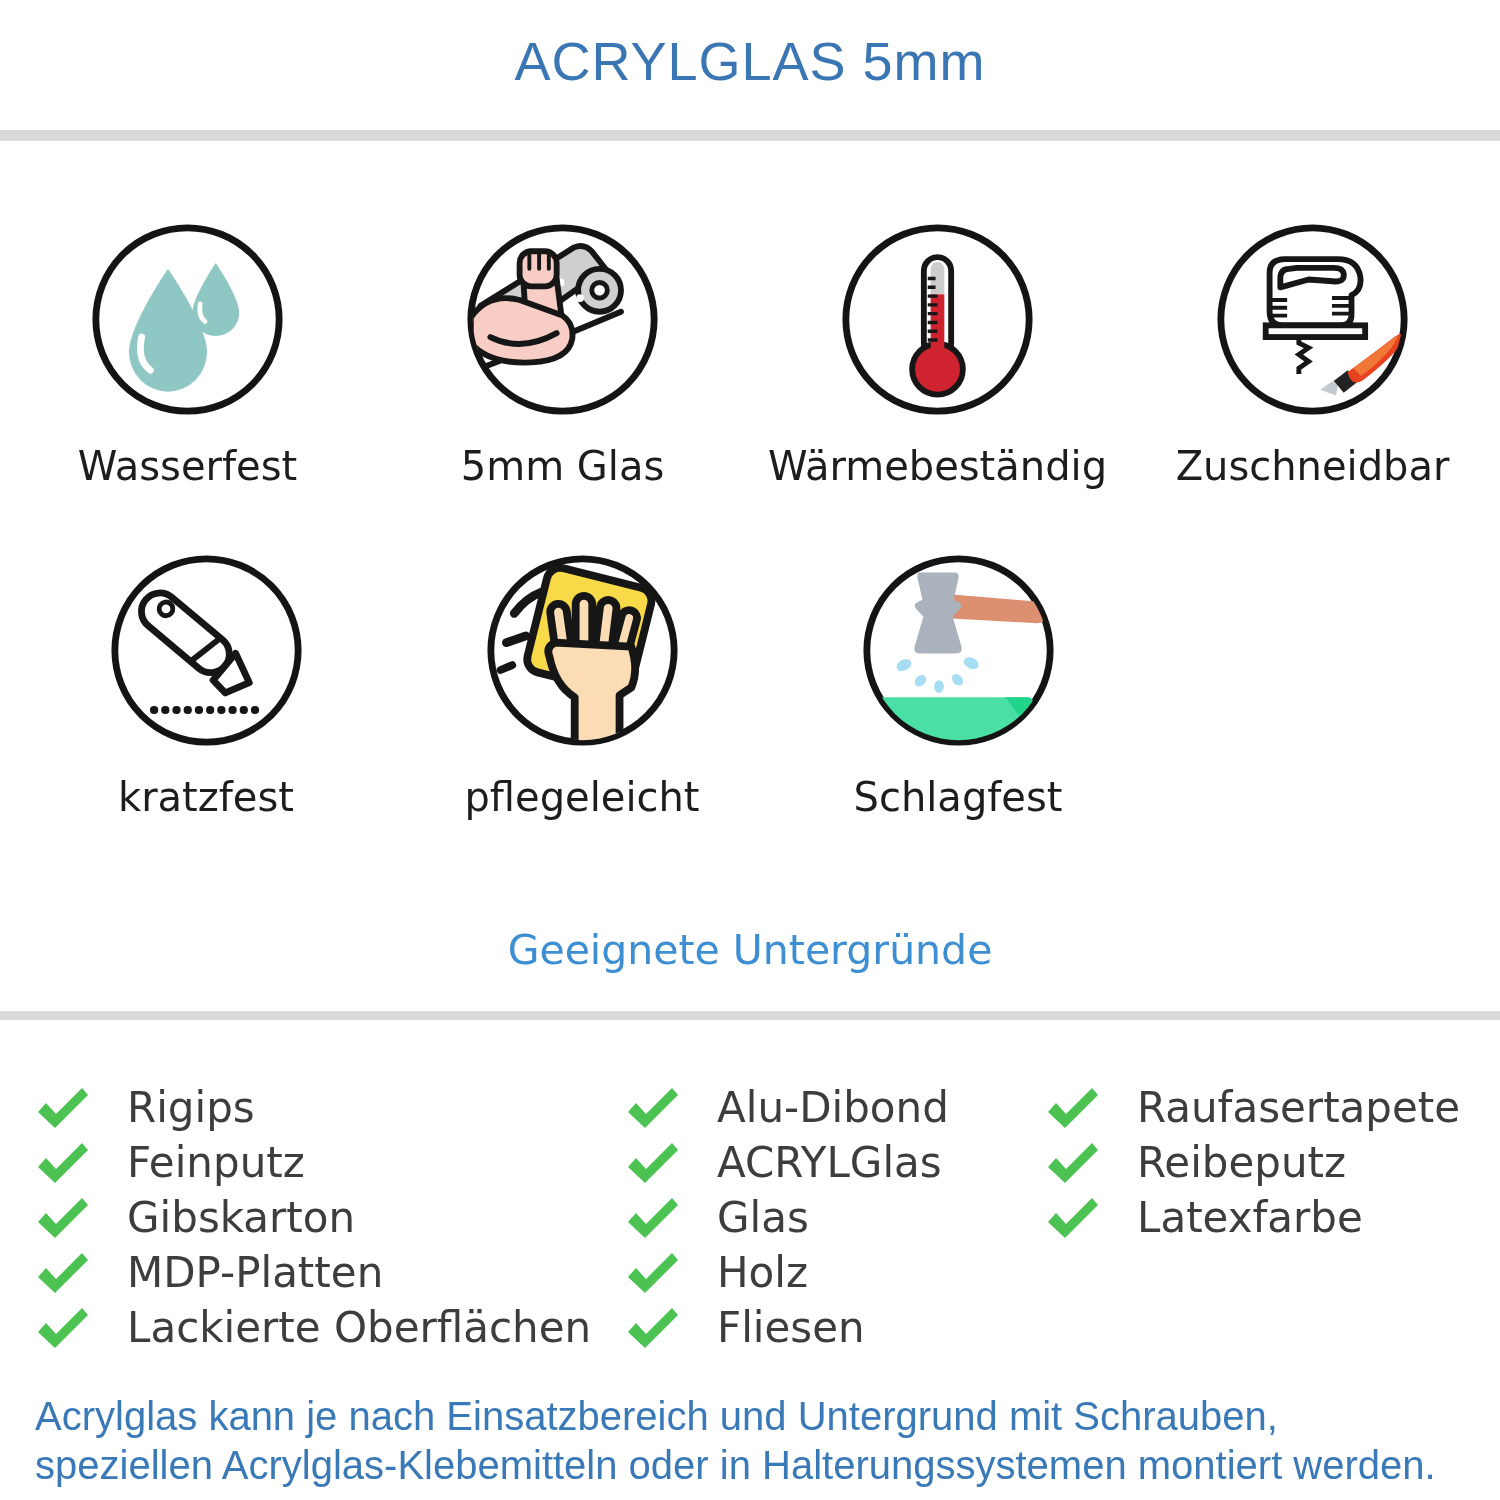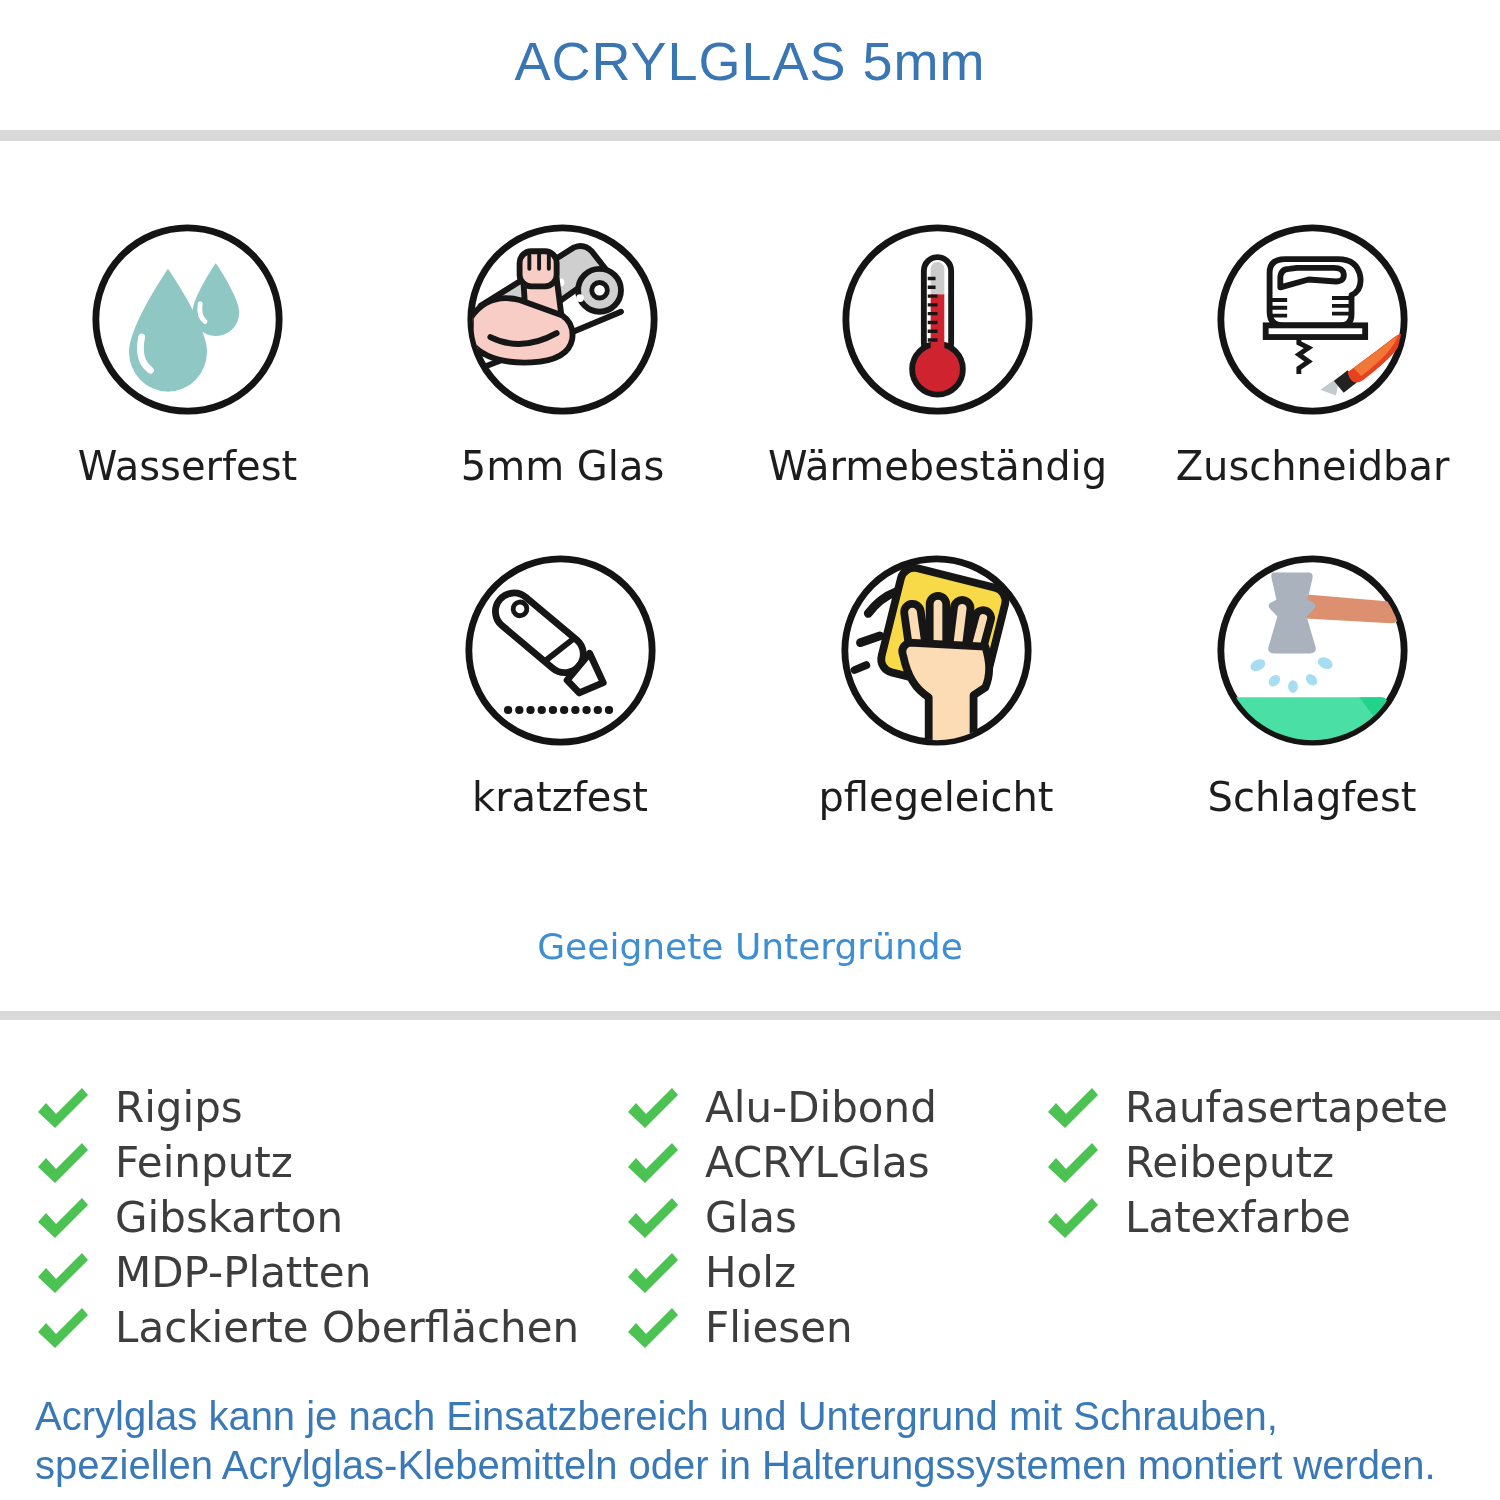--- a/index.html
+++ b/index.html
@@ -10,38 +10,38 @@
   .page-title{
     position:absolute;top:30px;left:0;width:100%;text-align:center;
     font-size:54px;letter-spacing:1px;color:#3a76b4;
     font-family:"Liberation Sans",sans-serif;
   }
   .divider{position:absolute;left:0;width:100%;background:#d9d9d9;}
   .divider-top{top:130px;height:11px;}
   .divider-mid{top:1011px;height:9px;}
   .feature-row{position:absolute;left:0;right:0;display:flex;}
   .row-1{top:222px;}
-  .row-2{top:553px;justify-content:flex-end;padding-left:18px;}
+  .row-2{top:553px;justify-content:flex-start;padding-left:18px;}
   .feature{display:flex;flex-direction:column;align-items:center;flex:1;}
   .row-2 .feature{flex:0 0 376px;}
   .feature svg{display:block;}
   .feature-label{
     margin-top:26px;font-size:40px;color:#1d1d1d;
     font-family:"DejaVu Sans",sans-serif;
   }
   .section-title{
     position:absolute;top:926px;left:0;width:100%;text-align:center;
-    font-size:36px;color:#3e8ed3;font-family:"DejaVu Sans",sans-serif;
+    font-size:41px;color:#3e8ed3;font-family:"DejaVu Sans",sans-serif;
   }
   .substrates{position:absolute;top:1080px;left:35px;right:10px;display:flex;}
   .sub-col{display:flex;flex-direction:column;}
   .col-1{width:590px;}
   .col-2{width:420px;}
   .col-3{flex:1;}
-  .sub-item{display:flex;align-items:center;height:55px;gap:24px;}
+  .sub-item{display:flex;align-items:center;height:55px;gap:36px;}
   .sub-item svg{flex:0 0 auto;}
   .sub-label{
     font-size:42px;color:#3d3d3d;font-family:"DejaVu Sans",sans-serif;
     white-space:nowrap;
   }
   .footer-note{
     position:absolute;top:1392px;left:35px;right:15px;
     font-size:40px;line-height:49px;color:#3a79b8;
     font-family:"Liberation Sans",sans-serif;
   }

